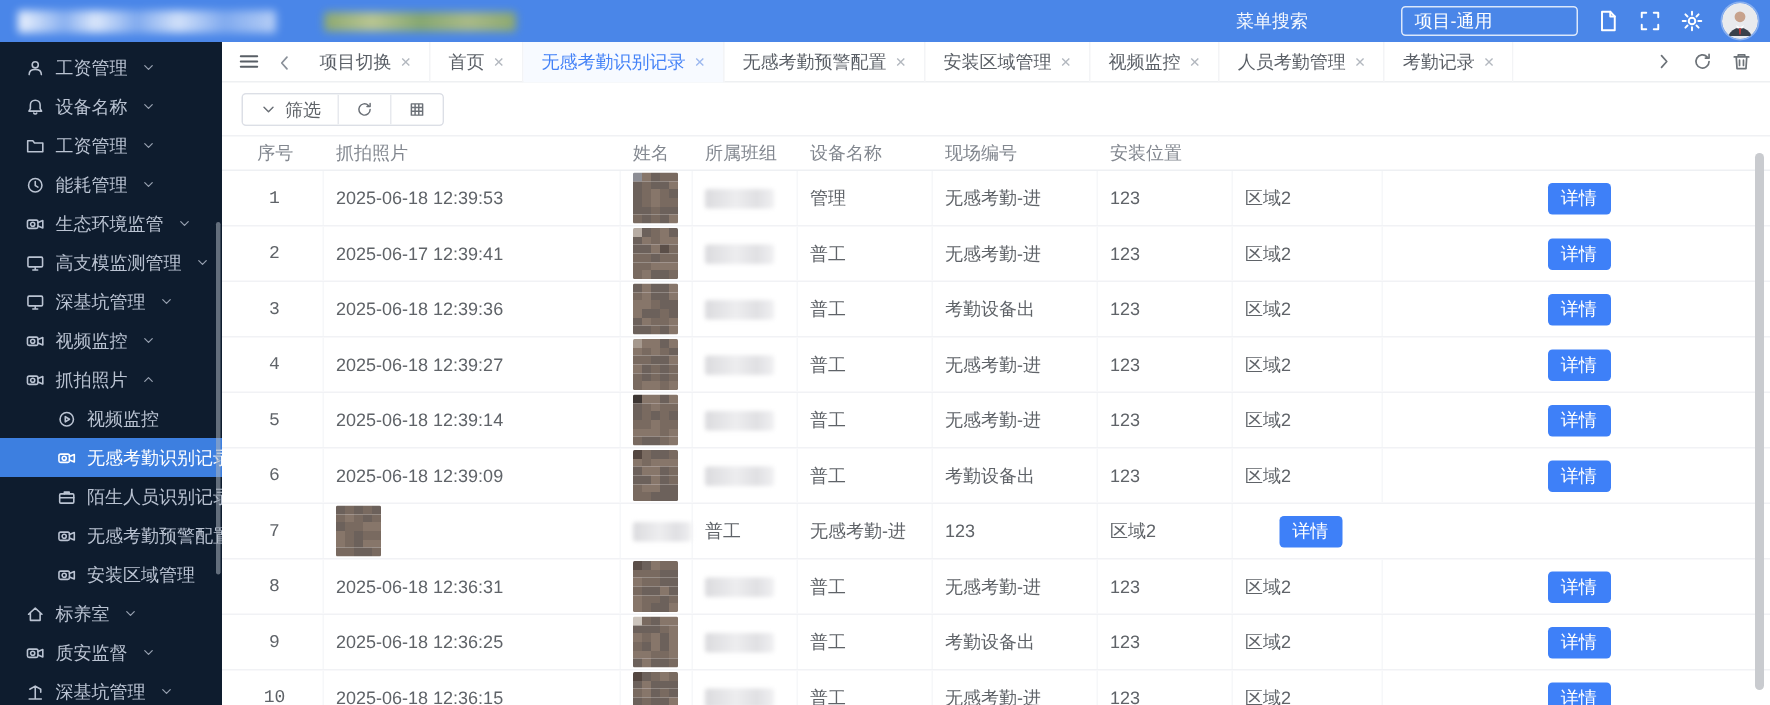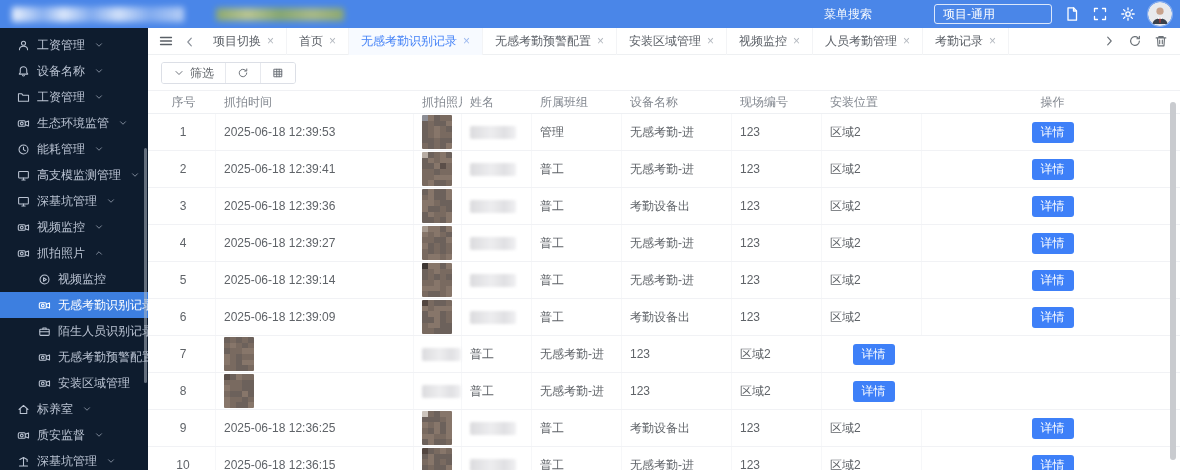--- a/index.html
+++ b/index.html
@@ -66,21 +66,21 @@
   .seg { display:flex; align-items:center; gap:5px; height:20px; padding:0 11px; color:#5f6368;
     background:#fff; cursor:pointer; border-left:1px solid #e7e9ee; }
   .seg:first-child { border-left:none; }
   .seg .icon { width:12px; height:12px; display:inline-flex; color:#6b7077; }
   .seg .icon svg { width:12px; height:12px; }
 
   .table { width:1032px; }
   .thead, .trow { display:grid; grid-template-columns:68px 198px 48px 70px 90px 110px 90px 100px 1fr; }
   .thead { border-top:1px solid #f0f1f4; border-bottom:1px solid #eef0f3; height:24px; }
   .th { display:flex; align-items:center; color:#82878f; padding-left:8px; overflow:hidden; white-space:nowrap; }
-  .th.center, .td.center { justify-content:center; padding-left:3px; }
+  .th.center, .td.center { justify-content:center; padding-left:3px;font-family:Liberation Mono, monospace; }
   .trow { height:37px; border-bottom:1px solid #f1f2f5; }
   .td { display:flex; align-items:center; padding-left:8px; color:#5f6368;
     border-right:1px solid #f6f7f9; overflow:visible; white-space:nowrap; }
   .td:last-child, .th:last-child { border-right:none; }
   .photo { width:30px; height:34px; display:grid; grid-template-columns:repeat(5,1fr);
     grid-template-rows:repeat(6,1fr); filter:blur(.5px) saturate(.85); border-radius:1px; overflow:hidden; cursor:pointer; }
   .photo i { display:block; }
   .name-blur { width:46px; height:13px; border-radius:2px;
     background:linear-gradient(90deg,#dbdbde,#ededef 45%,#e0e0e3 75%,#f0f0f2); filter:blur(1.5px); }
   .detail-btn { background:var(--button-blue,#3e80f8); color:#fff; border:none; border-radius:3px;
@@ -174,40 +174,40 @@
           <span class="side-label">工资管理</span>
           <span class="side-chev">
             <svg viewBox="0 0 16 16">
               <path d="M4 6l4 4 4-4" fill="none" stroke="currentColor" stroke-width="1.3" stroke-linecap="round" stroke-linejoin="round"></path>
             </svg>
           </span>
         </div>
         <div class="side-item">
           <span class="icon">
             <svg viewBox="0 0 16 16">
+              <circle cx="8" cy="8" r="5.5" fill="none" stroke="currentColor" stroke-width="1.3" stroke-linecap="round" stroke-linejoin="round"></circle>
+              <path d="M8 5v3.2l2.2 1.3" fill="none" stroke="currentColor" stroke-width="1.3" stroke-linecap="round" stroke-linejoin="round"></path>
+            </svg>
+          </span>
+          <span class="side-label">能耗管理</span>
+          <span class="side-chev">
+            <svg viewBox="0 0 16 16">
+              <path d="M4 6l4 4 4-4" fill="none" stroke="currentColor" stroke-width="1.3" stroke-linecap="round" stroke-linejoin="round"></path>
+            </svg>
+          </span>
+        </div>
+        <div class="side-item">
+          <span class="icon">
+            <svg viewBox="0 0 16 16">
               <rect x="1.6" y="4.6" width="8.6" height="6.8" rx="1.4" fill="none" stroke="currentColor" stroke-width="1.3" stroke-linecap="round" stroke-linejoin="round"></rect>
               <circle cx="5.9" cy="8" r="1.7" fill="none" stroke="currentColor" stroke-width="1.3" stroke-linecap="round" stroke-linejoin="round"></circle>
               <path d="M10.2 6.6l4-1.6v6l-4-1.6" fill="none" stroke="currentColor" stroke-width="1.3" stroke-linecap="round" stroke-linejoin="round"></path>
             </svg>
           </span>
           <span class="side-label">生态环境监管</span>
-          <span class="side-chev">
-            <svg viewBox="0 0 16 16">
-              <path d="M4 6l4 4 4-4" fill="none" stroke="currentColor" stroke-width="1.3" stroke-linecap="round" stroke-linejoin="round"></path>
-            </svg>
-          </span>
-        </div>
-        <div class="side-item">
-          <span class="icon">
-            <svg viewBox="0 0 16 16">
-              <circle cx="8" cy="8" r="5.5" fill="none" stroke="currentColor" stroke-width="1.3" stroke-linecap="round" stroke-linejoin="round"></circle>
-              <path d="M8 5v3.2l2.2 1.3" fill="none" stroke="currentColor" stroke-width="1.3" stroke-linecap="round" stroke-linejoin="round"></path>
-            </svg>
-          </span>
-          <span class="side-label">能耗管理</span>
           <span class="side-chev">
             <svg viewBox="0 0 16 16">
               <path d="M4 6l4 4 4-4" fill="none" stroke="currentColor" stroke-width="1.3" stroke-linecap="round" stroke-linejoin="round"></path>
             </svg>
           </span>
         </div>
         <div class="side-item">
           <span class="icon">
             <svg viewBox="0 0 16 16">
               <rect x="2" y="3" width="12" height="8" rx="1" fill="none" stroke="currentColor" stroke-width="1.3" stroke-linecap="round" stroke-linejoin="round"></rect>
@@ -446,28 +446,26 @@
                 <path d="M3 3h10v10H3zM3 6.3h10M3 9.6h10M6.3 3v10M9.6 3v10" fill="none" stroke="currentColor" stroke-width="1.3" stroke-linecap="round" stroke-linejoin="round"></path>
               </svg>
             </span>
         </span>
       </div>
     </div>
 
     <div class="table">
       <div class="thead" id="thead">
           <div class="th center">序号</div>
-          <div class="th">抓拍时间</div>
           <div class="th">抓拍照片</div>
           <div class="th">姓名</div>
           <div class="th">所属班组</div>
           <div class="th">设备名称</div>
           <div class="th">现场编号</div>
           <div class="th">安装位置</div>
-          <div class="th center">操作</div>
         </div>
       <div id="tbody">
           <div class="trow">
     <div class="td center">1</div>
     <div class="td">2025-06-18 12:39:53</div>
     <div class="td">
               <span class="photo">
                 <i style="background:#8d8e96"></i>
                 <i style="background:#8a7568"></i>
                 <i style="background:#6e6159"></i>
@@ -506,21 +504,21 @@
     <div class="td">管理</div>
     <div class="td">无感考勤-进</div>
     <div class="td">123</div>
     <div class="td">区域2</div>
     <div class="td center">
               <button class="detail-btn">详情</button>
             </div>
   </div>
           <div class="trow">
     <div class="td center">2</div>
-    <div class="td">2025-06-18 12:39:41</div>
+    <div class="td">2025-06-17 12:39:41</div>
     <div class="td">
               <span class="photo">
                 <i style="background:#b9aca1"></i>
                 <i style="background:#6e6159"></i>
                 <i style="background:#7b6a5e"></i>
                 <i style="background:#8a7568"></i>
                 <i style="background:#6e6159"></i>
                 <i style="background:#6e6159"></i>
                 <i style="background:#8a7568"></i>
                 <i style="background:#7b6a5e"></i>
@@ -793,20 +791,21 @@
     <div class="td">普工</div>
     <div class="td">无感考勤-进</div>
     <div class="td">123</div>
     <div class="td">区域2</div>
     <div class="td center">
               <button class="detail-btn">详情</button>
             </div>
   </div>
           <div class="trow">
     <div class="td center">8</div>
+    <div class="td">2025-06-18 12:36:31</div>
     <div class="td">
               <span class="photo">
                 <i style="background:#5d4f48"></i>
                 <i style="background:#6e6159"></i>
                 <i style="background:#8a7568"></i>
                 <i style="background:#7b6a5e"></i>
                 <i style="background:#7b6a5e"></i>
                 <i style="background:#7b6a5e"></i>
                 <i style="background:#7b6a5e"></i>
                 <i style="background:#7b6a5e"></i>

